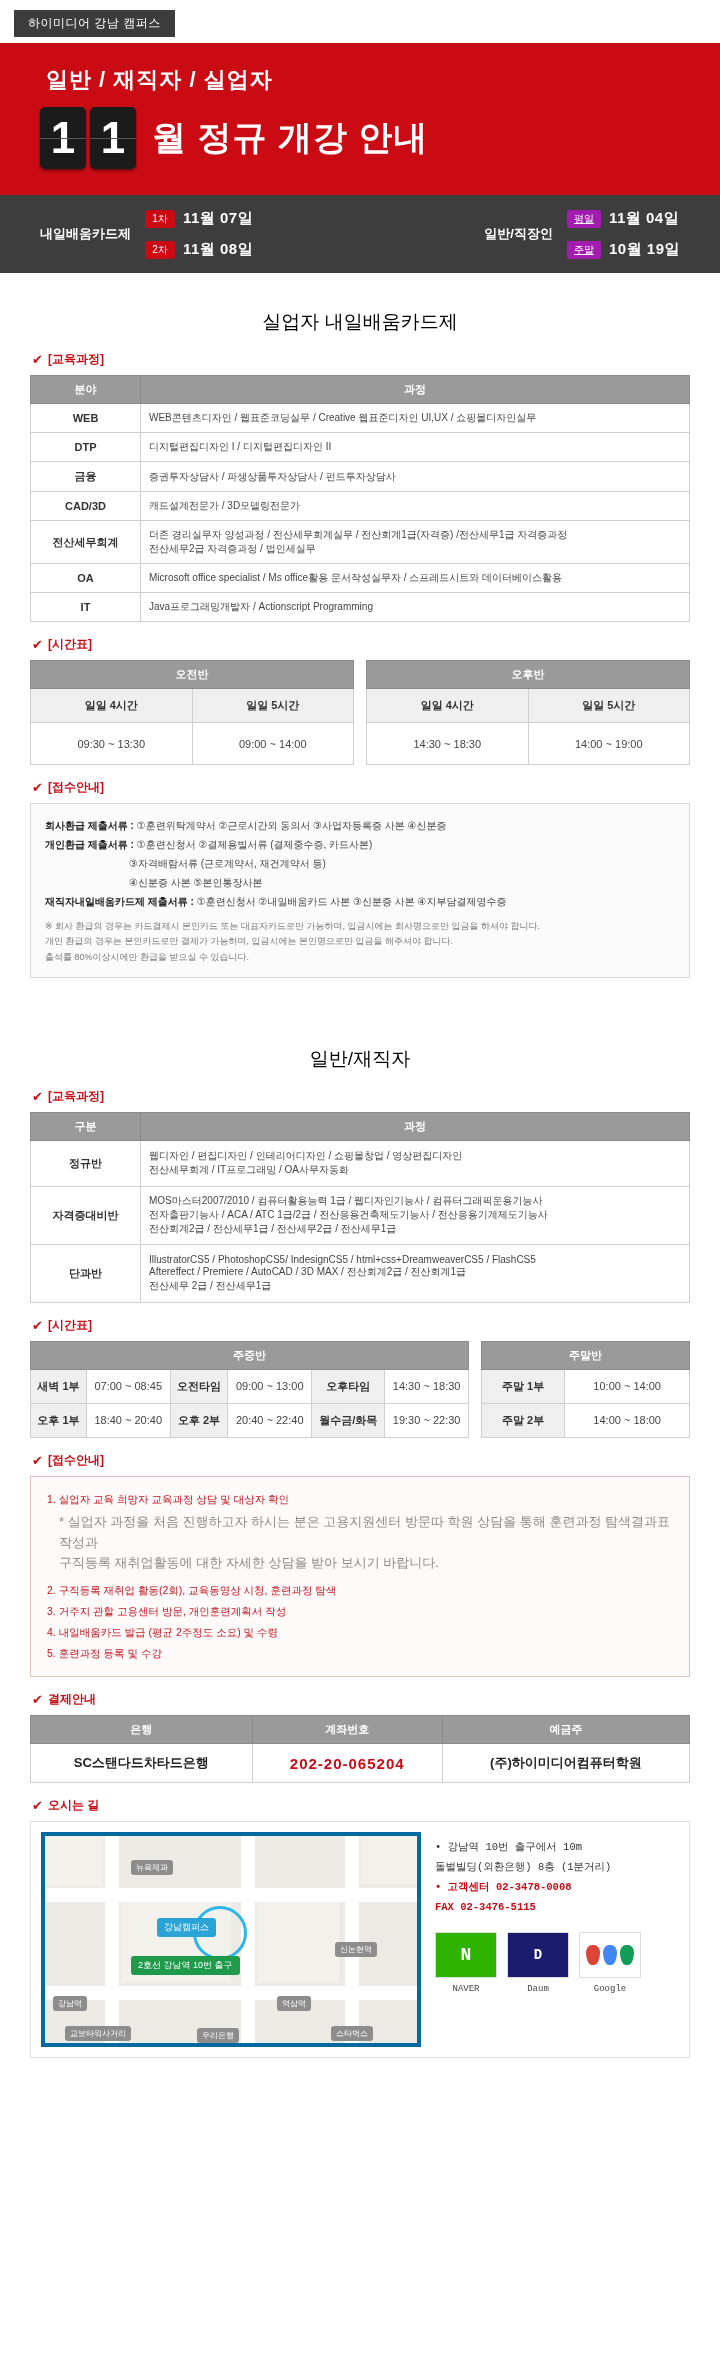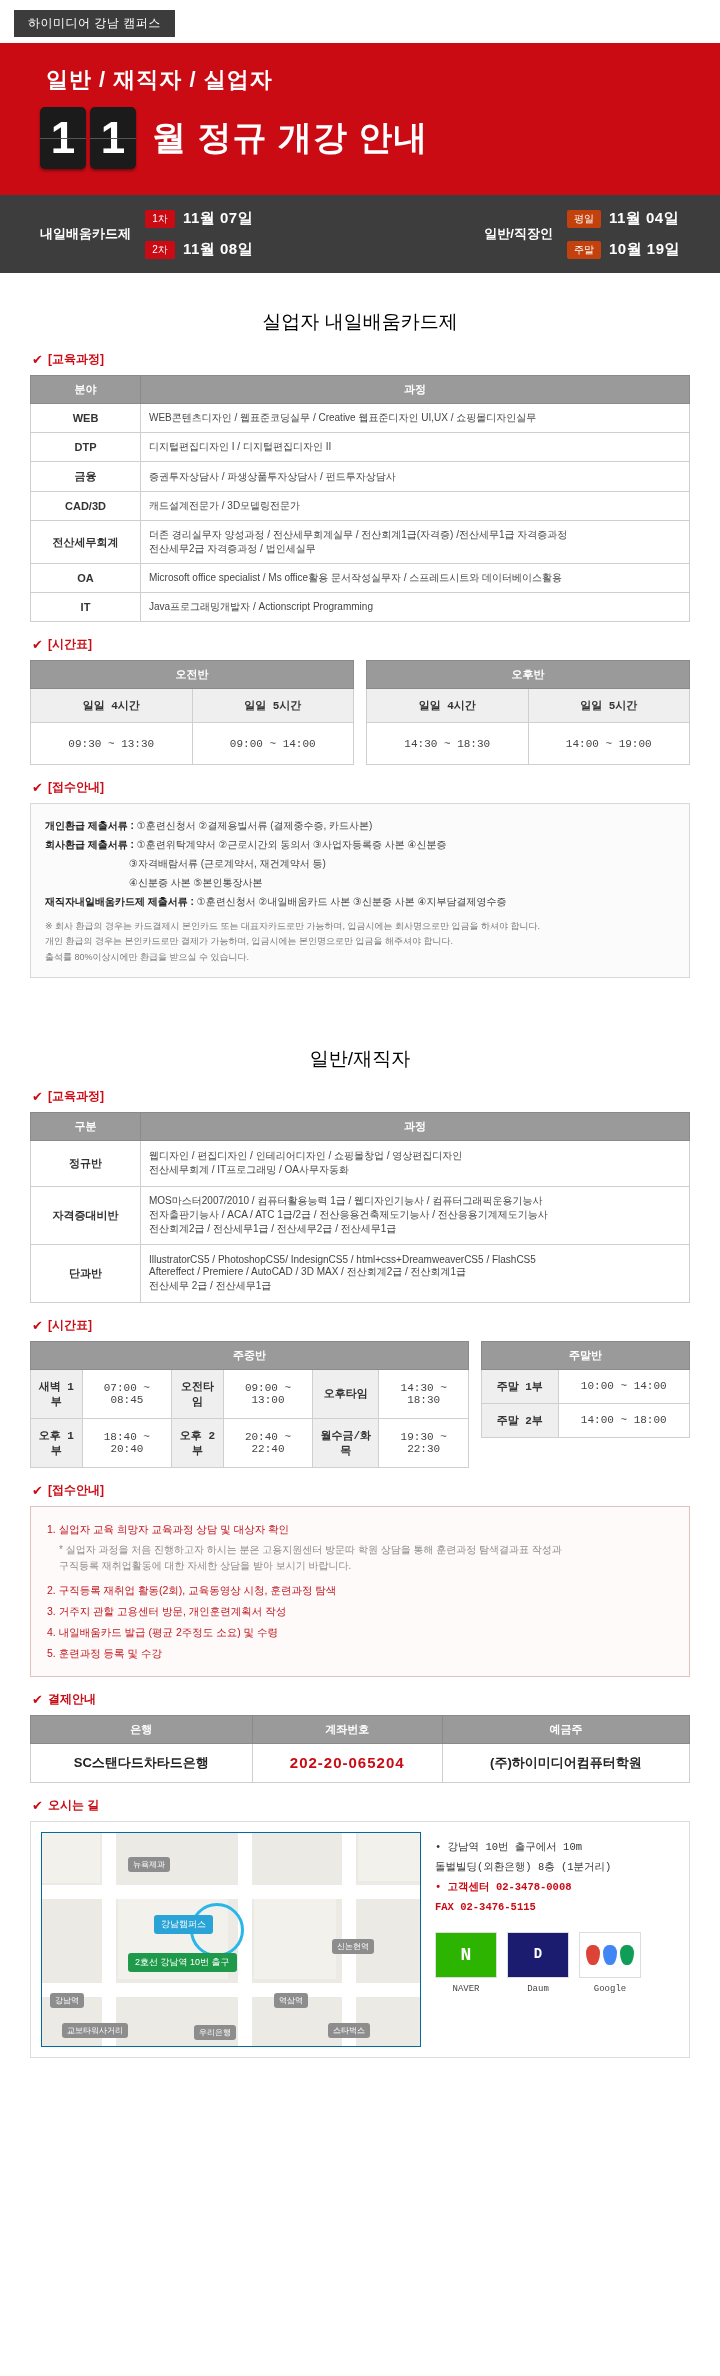--- a/index.html
+++ b/index.html
@@ -41,21 +41,21 @@
   .strip-inner { width:640px; margin:0 auto; display:flex; align-items:center; }
   .strip-left { display:flex; align-items:center; gap:14px; flex:1; }
   .strip-right { display:flex; align-items:center; gap:14px; flex:1; justify-content:flex-end; }
   .strip-label { color:#fff; font-size:13px; font-weight:bold; }
   .strip-rows { display:flex; flex-direction:column; gap:12px; }
   .strip-row { display:flex; align-items:center; gap:8px; }
   .pill {
     background:#ca0b14; color:#fff; font-size:10px; padding:2px 7px; border-radius:2px;
     min-width:30px; text-align:center;
   }
-  .pill.dark { background:#c2410c; color:#fff; }
+  .pill.dark { background:#a21caf; color:#fff;text-decoration:underline; }
   .strip-date { color:#fff; font-size:15px; font-weight:bold; letter-spacing:.5px; }
 
   
   .section { width:660px; margin:0 auto; padding:22px 0 6px 0; }
   .sec-title {
     text-align:center; font-size:19px; font-weight:normal; color:#000000; margin:14px 0 16px 0;
   }
   .sub-head {
     display:flex; align-items:center; gap:5px; margin:14px 0 7px 2px;
   }
@@ -68,50 +68,50 @@
     padding:6px 4px; border:1px solid #8a8a8a; text-align:center;
   }
   td {
     border:1px solid #cfcfcf; padding:7px 8px; font-size:10px; color:#444; vertical-align:middle;
   }
   td.cat { text-align:center; font-weight:bold; color:#333; font-size:11px; width:110px; background:#fff; }
 
   
   .tt-wrap { display:flex; gap:12px; }
   .tt { flex:1; }
-  .tt table { width:100%;font-family:Liberation Mono, monospace; }
+  .tt table { width:100%; }
   .tt th.group { background:#9a9a9a; }
   .tt td { text-align:center; padding:9px 4px; font-size:11px; }
   .tt td.hdr { background:#efefef; font-weight:bold; color:#333;margin-left:36px; }
 
   
   .infobox {
     border:1px solid #d8d8d8; background:#fbfbfb; padding:12px 14px; font-size:10px; color:#444;
     line-height:1.9;
   }
   .infobox .row b { color:#222; }
   .infobox .indent { padding-left:84px; display:block; }
   .note { color:#777; font-size:9px; line-height:1.7; margin-top:8px; }
 
   
   .redbox {
     border:1px solid #e3c0c2; background:#fffafa; padding:12px 16px; color:#c0141c;
     font-size:10.5px; line-height:2.0;
   }
-  .redbox .muted { color:#8a8a8a; font-size:10px; line-height:1.6; display:block; margin:2px 0 6px 12px;}
+  .redbox .muted { color:#8a8a8a; font-size:13px; line-height:1.6; display:block; margin:2px 0 6px 12px;}
 
   
   .pay td { text-align:center; font-size:13px; padding:10px 4px; font-weight:bold; color:#222; }
   .pay td.acct { color:#ca0b14; font-size:15px; letter-spacing:1px; }
 
   
   .map-area { display:flex; gap:14px; border:1px solid #dcdcdc; padding:10px; background:#fff; }
   .map-img {
     width:380px; height:215px; position:relative; background:#eceae4; overflow:hidden;
-    border:1px solid #0369a1;
+    border:4px solid #0369a1;
   }
   .road { position:absolute; background:#fff; }
   .road.h { left:0; right:0; height:14px; }
   .road.v { top:0; bottom:0; width:14px; }
   .blk { position:absolute; background:#f3f1ec; }
   .mapmark {
     position:absolute; background:#2aa3d6; color:#fff; font-size:9px; padding:3px 7px;
     border-radius:3px; white-space:nowrap;
   }
   .mapmark.green { background:#1f9a4a; }
@@ -278,26 +278,26 @@
       </div>
     </div>
 
     <div class="sub-head">
       <span class="check">✔</span>
       <span class="txt">[접수안내]</span>
     </div>
 
     <div class="infobox">
       <div class="row">
+        <b>회사환급 제출서류 :</b>
+        <span>①훈련위탁계약서 ②근로시간외 동의서 ③사업자등록증 사본 ④신분증</span>
+      </div>
+      <div class="row">
         <b>개인환급 제출서류 :</b>
         <span>①훈련신청서 ②결제용빌서류 (결제중수증, 카드사본)</span>
-      </div>
-      <div class="row">
-        <b>회사환급 제출서류 :</b>
-        <span>①훈련위탁계약서 ②근로시간외 동의서 ③사업자등록증 사본 ④신분증</span>
       </div>
       <div class="row indent">
         <span>③자격배람서류 (근로계약서, 재건계약서 등)</span>
       </div>
       <div class="row indent">
         <span>④신분증 사본 ⑤본인통장사본</span>
       </div>
       <div class="row">
         <b>재직자내일배움카드제 제출서류 :</b>
         <span>①훈련신청서 ②내일배움카드 사본 ③신분증 사본 ④지부담결제영수증</span>

